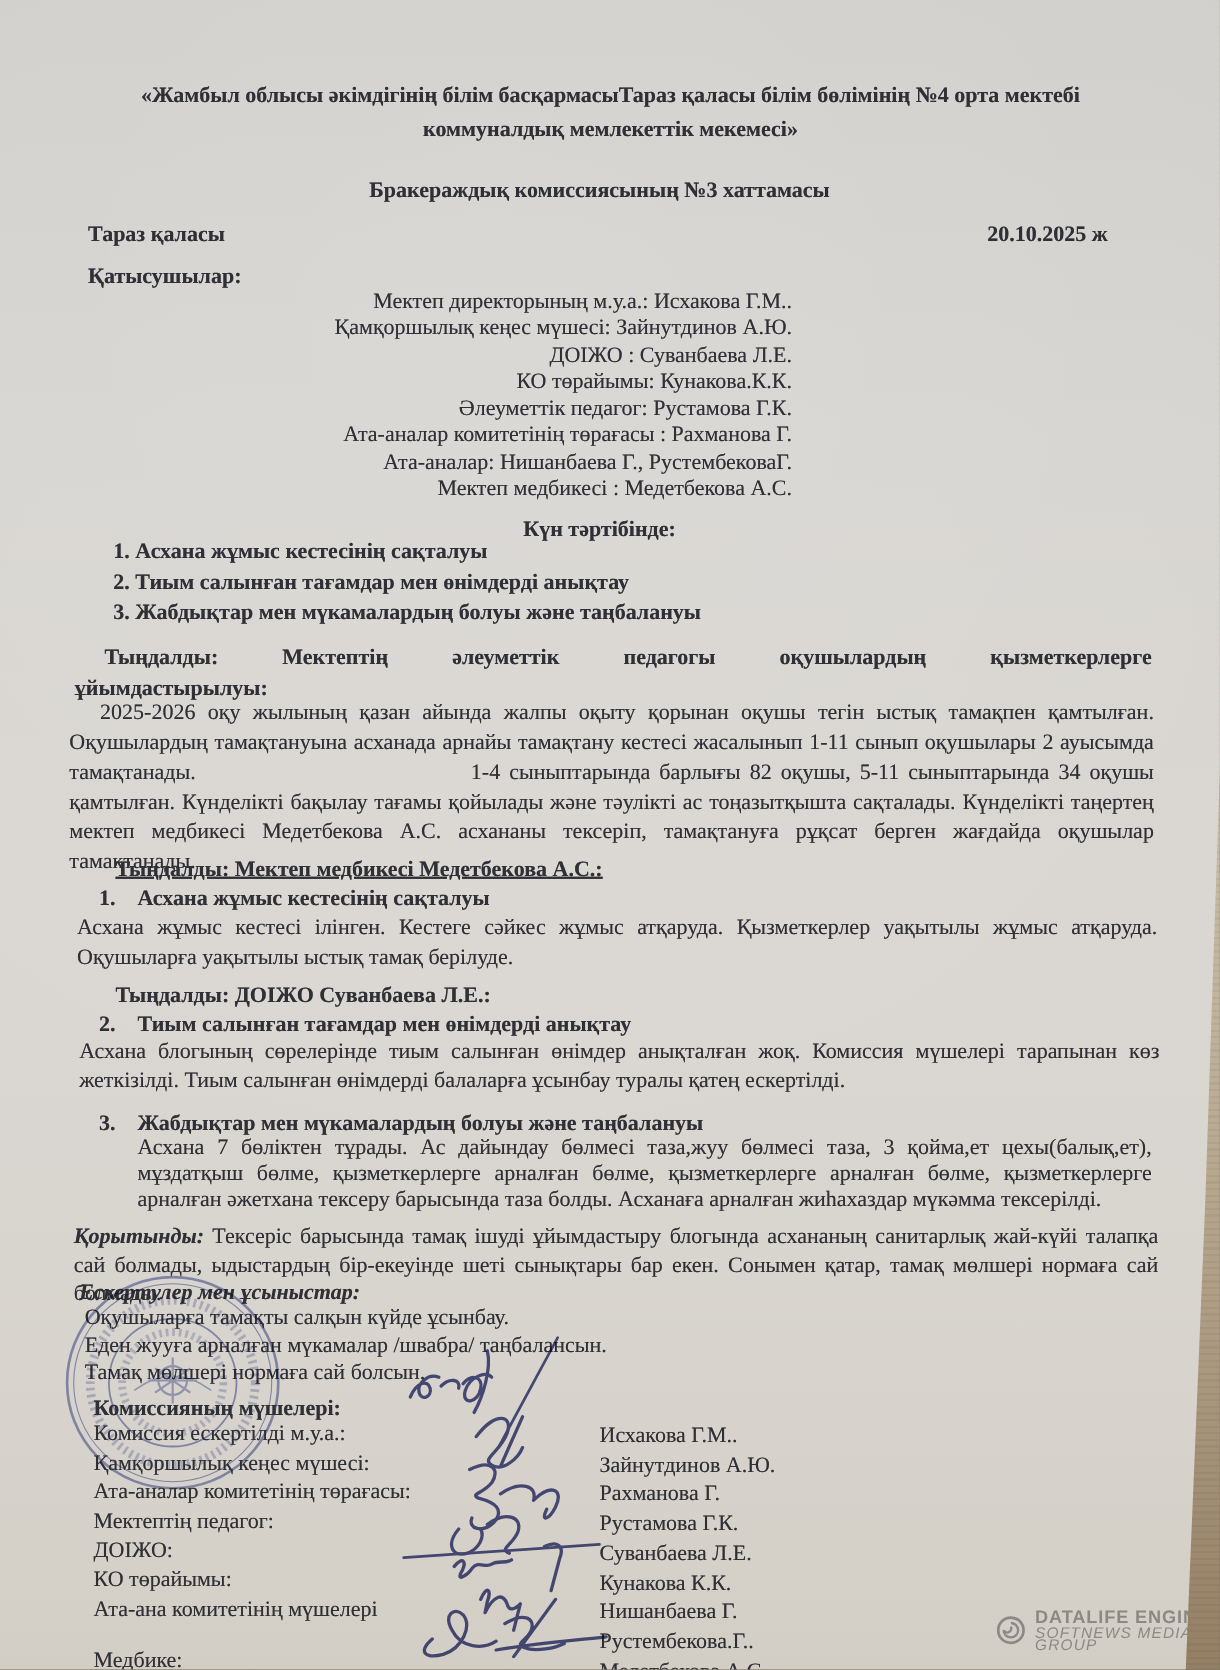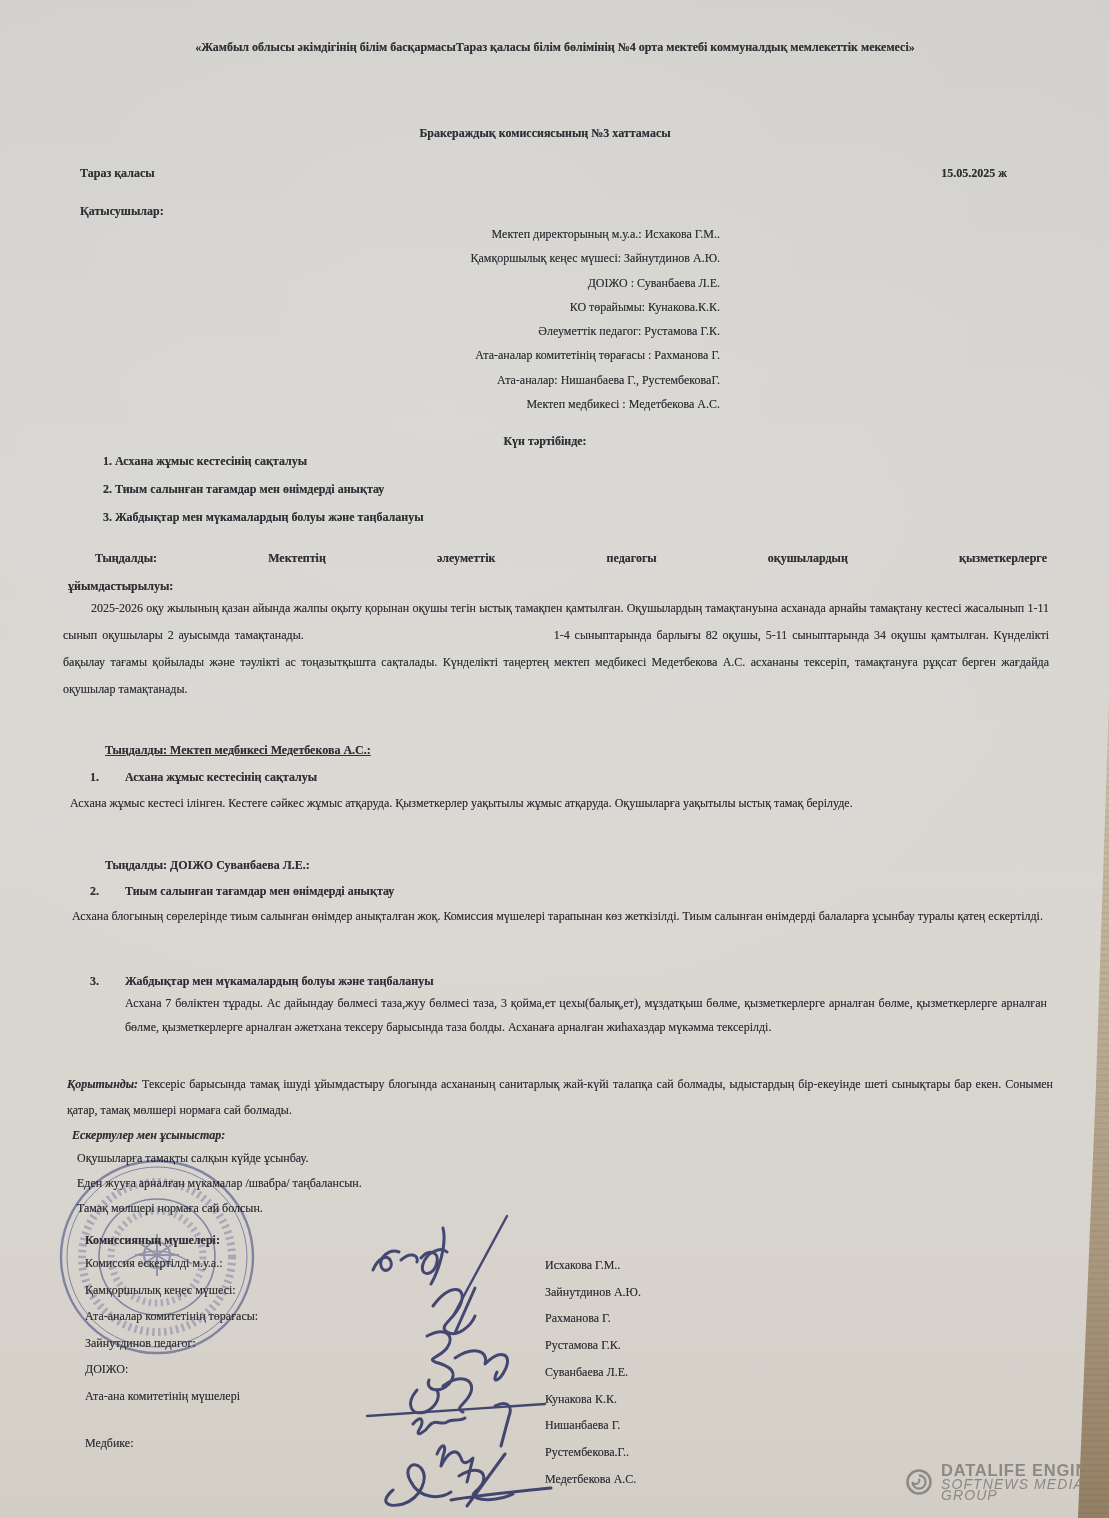--- a/index.html
+++ b/index.html
@@ -16,21 +16,21 @@
       radial-gradient(120% 90% at 40% 20%, rgba(255,255,255,.10), rgba(0,0,0,0) 60%),
       linear-gradient(180deg,#d2d0cc 0%,#d7d5d1 28%,#dad7d2 58%,#d7d3cc 86%,#d3cec5 100%);
     clip-path:polygon(0 0,100% 0,100% 46%,98.8% 72%,97.2% 100%,0 100%);
     color:#2f3036;
   }
   .abs{position:absolute;}
   .b{font-weight:bold;}
   .bi{font-weight:bold;font-style:italic;text-align:right;}
   .ctr{text-align:center;}
   .just{text-align:justify;}
-  .t{font-size:12px;line-height:27px;text-shadow:0 0 .6px rgba(47,48,54,.55);}
+  .t{font-size:20px;line-height:27px;text-shadow:0 0 .6px rgba(47,48,54,.55);margin-top:40px;}
   .hflex{display:flex;justify-content:space-between;font-weight:bold;}
   .midgap{display:inline-block;width:250px;}
   .plist div{line-height:24.3px;text-align:right;}
   .alist div{line-height:28px;font-weight:bold;}
   .roles div{line-height:26.6px;}
   .names div{line-height:26.7px;}
   .stamp{mix-blend-mode:multiply;opacity:.58;}
   .sigs{mix-blend-mode:multiply;opacity:.88;}
   .wm{display:flex;align-items:center;gap:8px;color:#8b8985;font-family:"Liberation Sans","DejaVu Sans",sans-serif;}
   .wm .ttl{font-size:16.5px;font-weight:bold;letter-spacing:.8px;line-height:17px;}
@@ -40,21 +40,21 @@
 <body>
 
 <div class="photo">
   <div class="paper">
 
     <div class="abs t b ctr" style="left:100px;top:32px;width:910px;line-height:31px;">«Жамбыл облысы әкімдігінің білім басқармасыТараз қаласы білім бөлімінің №4 орта мектебі коммуналдық мемлекеттік мекемесі»</div>
 
     <div class="abs t b ctr" style="left:0;top:120px;width:1090px;">Бракераждық комиссиясының №3 хаттамасы</div>
 
     <div class="abs t b" style="left:80px;top:160px;">Тараз қаласы</div>
-    <div class="abs t b" style="right:102px;top:160px;">15.05.2025 ж</div>
+    <div class="abs t b" style="right:102px;top:160px;">20.10.2025 ж</div>
 
     <div class="abs t b" style="left:80px;top:198px;">Қатысушылар:</div>
     <div class="abs t plist" style="left:80px;top:222px;width:640px;">
       <div>Мектеп директорының м.у.а.:  Исхакова Г.М..</div>
       <div>Қамқоршылық кеңес мүшесі: Зайнутдинов А.Ю.</div>
       <div>ДОІЖО : Суванбаева Л.Е.</div>
       <div>КО төрайымы:  Кунакова.К.К.</div>
       <div>Әлеуметтік педагог: Рустамова Г.К.</div>
       <div>Ата-аналар комитетінің төрағасы : Рахманова Г.</div>
       <div>Ата-аналар: Нишанбаева Г., РустембековаГ.</div>
@@ -114,22 +114,23 @@
           <path d="M70 112 q35 -26 70 0" stroke-width="1.6"></path>
         </g>
       </g>
     </svg>
 
     <div class="abs t b" style="left:85px;top:1227px;">Комиссияның мүшелері:</div>
     <div class="abs t roles" style="left:85px;top:1250px;">
       <div>Комиссия ескертілді м.у.а.:</div>
       <div>Қамқоршылық кеңес мүшесі:</div>
       <div>Ата-аналар комитетінің төрағасы:</div>
-      <div>Зайнутдинов педагог:</div>
+      <div>Мектептің педагог:</div>
       <div>ДОІЖО:</div>
+      <div>КО төрайымы:</div>
       <div>Ата-ана комитетінің мүшелері</div>
       <div style="margin-top:20px;">Медбике:</div>
     </div>
     <div class="abs t names" style="left:545px;top:1252px;">
       <div>Исхакова Г.М..</div>
       <div>Зайнутдинов А.Ю.</div>
       <div>Рахманова Г.</div>
       <div>Рустамова Г.К.</div>
       <div>Суванбаева Л.Е.</div>
       <div>Кунакова К.К.</div>

